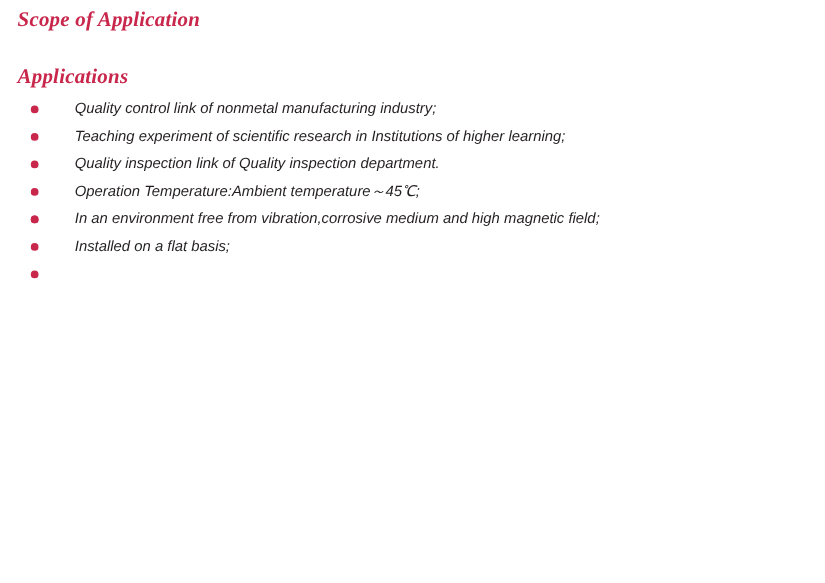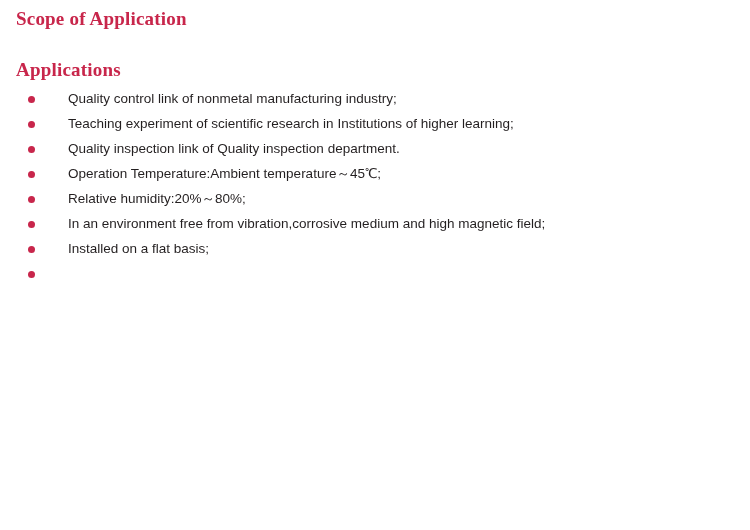--- a/index.html
+++ b/index.html
@@ -13,20 +13,21 @@
     font-family: "Liberation Sans", sans-serif;
     color: #231f20;
     overflow: hidden;
   }
   .page {
     position: relative;
     width: 750px;
     height: 486px;
     box-sizing: border-box;
     padding: 8px 14px 16px 14px;
+    font-style: italic;
   }
   .section {
     margin: 0;
   }
   .section-title {
     font-family: "Liberation Serif", serif;
     font-weight: bold;
     font-size: 19px;
     color: #c8264b;
     letter-spacing: 0.2px;
@@ -99,21 +100,20 @@
   </div>
 
   <div class="section">
     <ul class="bullets gap-top-md">
       <li>
         <span class="dot"></span>
         <span>Operation Temperature:Ambient temperature～45℃;</span>
       </li>
       <li>
         <span class="dot"></span>
-        <span>Relative humidity:20%～80%;</span>
       </li>
       <li>
         <span class="dot"></span>
         <span>In an environment free from vibration,corrosive medium and high magnetic field;</span>
       </li>
       <li>
         <span class="dot"></span>
         <span>Installed on a flat basis;</span>
       </li>
       <li>

